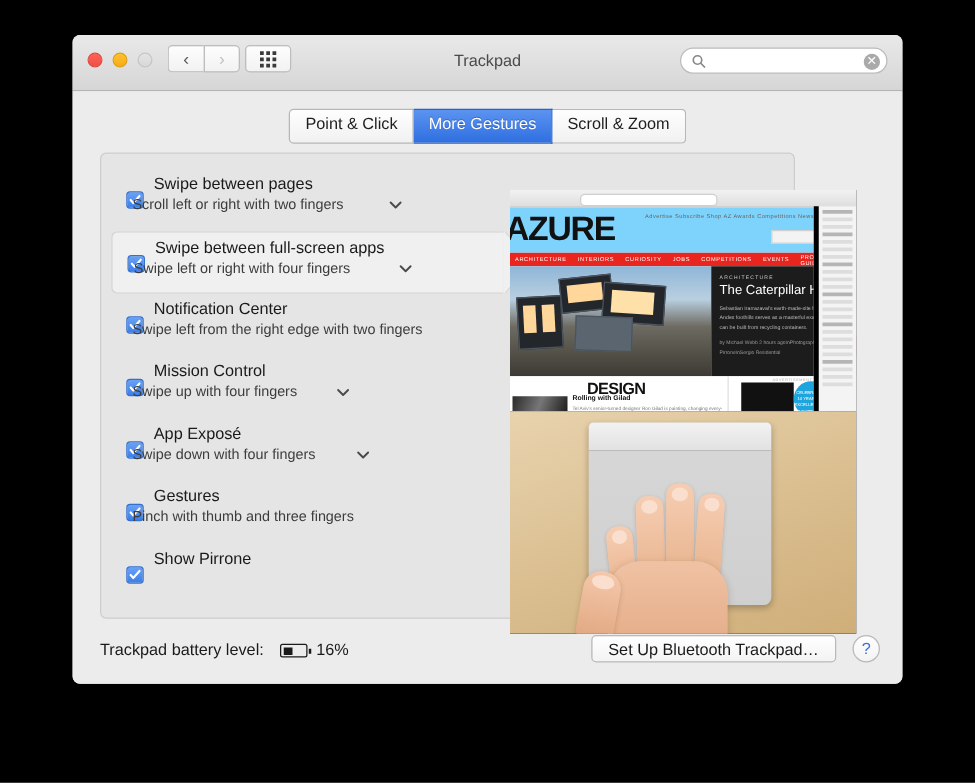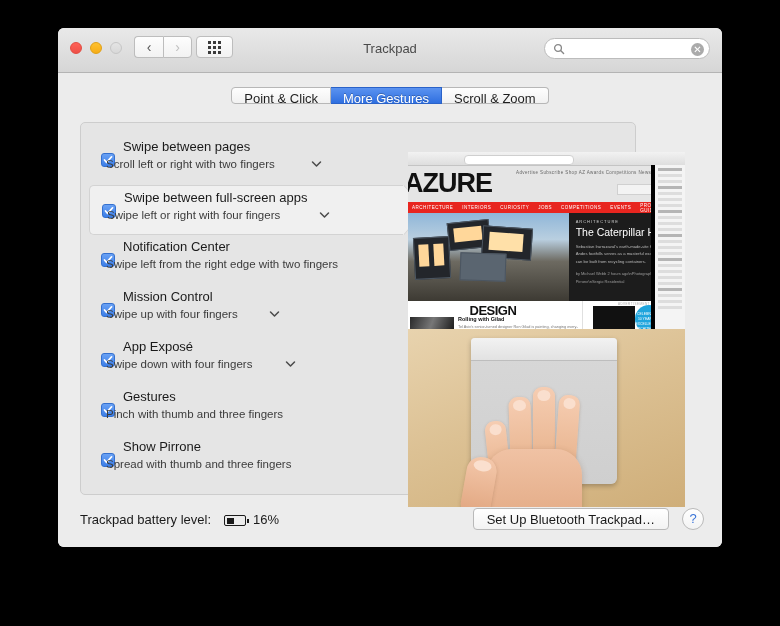--- a/index.html
+++ b/index.html
@@ -137,21 +137,21 @@
 
   
   #tabbar {
     position: absolute;
     left: 0; right: 0;
     top: 14px;
     display: flex;
     justify-content: center;
   }
   .tab {
-    height: 17px;
+    height: 28px;
     line-height: 21px;
     padding: 0 12px;
     font-size: 13px;
     color: #1e1e1e;
     background: linear-gradient(to bottom,#fefefe,#f1f1f1);
     border: 1px solid #b7b7b7;
     border-left: none;
     box-sizing: border-box;
     white-space: nowrap;
   }
@@ -279,21 +279,21 @@
     position: absolute;
     left: 56px; top: 2.5px;
     width: 108px; height: 8px;
     background: #fff;
     border: 1px solid #cfcfcf;
     border-radius: 4px;
   }
   .site-head {
     position: relative;
     height: 36px;
-    background: #e5e5e5;
+    background: #7dd3fc;
     padding-left: 36px;
   }
   .site-logo {
     position: absolute;
     left: -4px; top: 2px;
     font-size: 27px;
     font-weight: bold;
     letter-spacing: -1px;
     color: #111;
     font-family: "Liberation Sans", sans-serif;
@@ -694,21 +694,20 @@
           <div class="g-sub">Pinch with thumb and three fingers</div>
         </div>
 
         <div class="gesture-row" style="top:312px">
           <div class="cb">
             <svg width="10" height="10" viewBox="0 0 10 10">
               <polyline points="1.5,5 3.6,7.4 8.6,1.8" fill="none" stroke="#fff" stroke-width="1.7" stroke-linecap="round" stroke-linejoin="round"></polyline>
             </svg>
           </div>
           <div class="g-title">Show Pirrone</div>
-          <div class="g-sub">Spread with thumb and three fingers</div>
         </div>
 
       </div>
 
       <div id="preview">
 
         <div id="preview-top">
           <div class="site-urlbar">
             <div class="pill"></div>
           </div>

